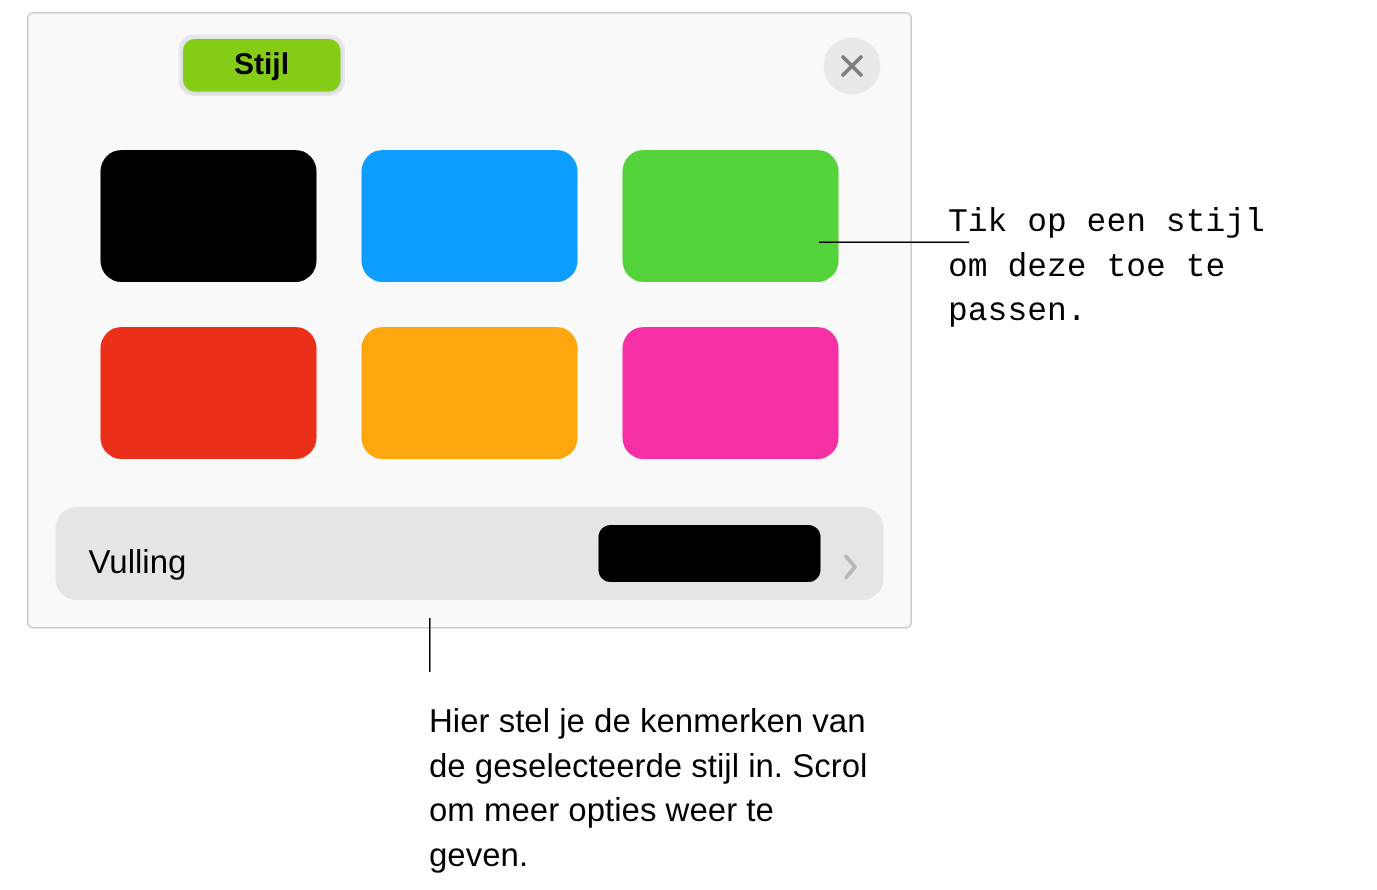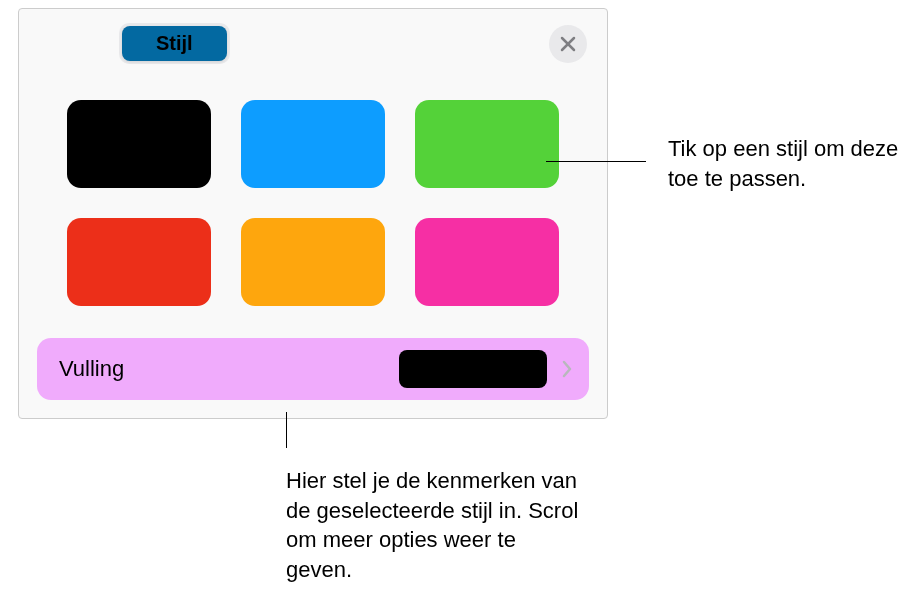--- a/index.html
+++ b/index.html
@@ -41,21 +41,21 @@
     .seg-item {
       padding: 6px 34px;
       font-size: 20px;
       color: #000;
       border-radius: 8px;
       cursor: pointer;
       user-select: none;
       position: relative;
     }
     .seg-item.active {
-      background: #0369a1;
+      background: #84cc16;
       font-weight: 600;
       box-shadow: 0 1px 3px rgba(0,0,0,0.1);
     }
     .seg-item + .seg-item::before {
       content: "";
       position: absolute;
       left: -1px;
       top: 6px;
       bottom: 6px;
       width: 1px;
@@ -89,24 +89,24 @@
       gap: 30px 30px;
       padding: 26px 48px 26px 48px;
     }
     .swatch {
       height: 88px;
       border-radius: 14px;
       cursor: pointer;
     }
     .fill-row {
       margin: 6px 18px 0 18px;
-      background: #f0abfc;
+      background: #e5e5e5;
       border-radius: 14px;
       display: flex;
-      align-items: center;
+      align-items: flex-end;
       padding: 12px 16px 12px 22px;
       cursor: pointer;
     }
     .fill-label {
       font-size: 22px;
       color: #000;
       flex: 1;
     }
     .fill-preview {
       width: 148px;
@@ -141,23 +141,24 @@
       position: absolute;
       background: #000;
     }
     .callout1-line-h {
       left: 546px;
       top: 161px;
       width: 100px;
       height: 1px;
     }
     .callout1 {
-      left: 668px;
+      left: 632px;
       top: 134px;
       width: 250px;
+      font-family: Liberation Mono, monospace;
     }
     .callout2-line-v {
       left: 286px;
       top: 412px;
       width: 1px;
       height: 36px;
     }
     .callout2 {
       left: 286px;
       top: 452px;

